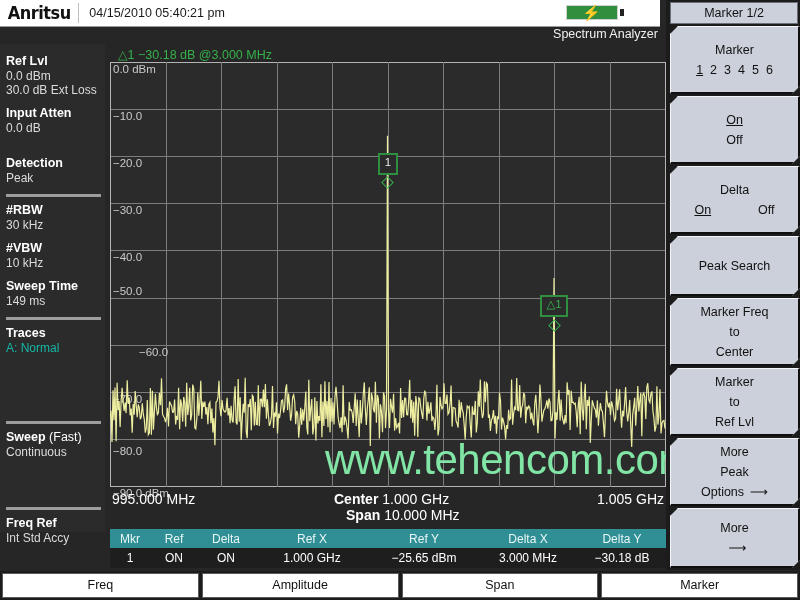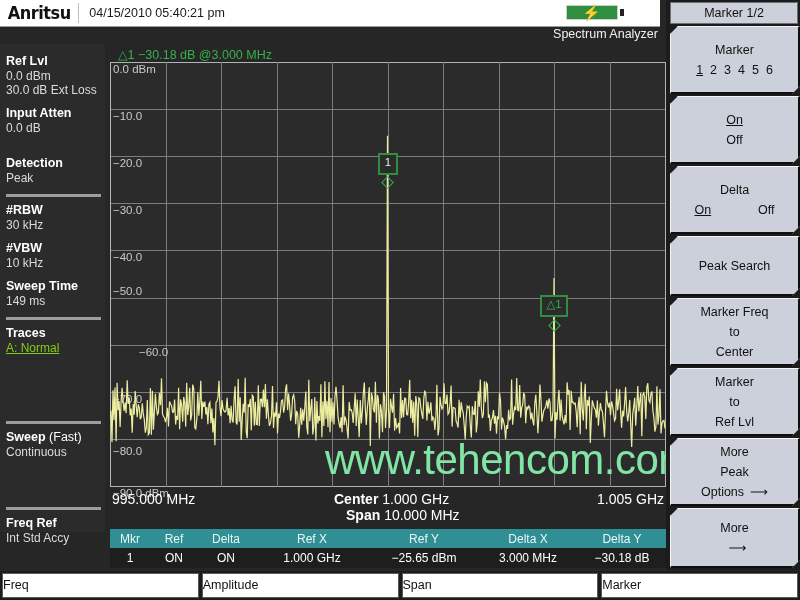--- a/index.html
+++ b/index.html
@@ -50,21 +50,21 @@
   .sidebar{
     position:absolute;left:0;top:44px;width:105px;height:488px;
     background:#2b2b2b;color:#e8e8e8;font-size:12px;
     padding:10px 0 0 6px;box-sizing:border-box;
   }
   .p-blk{margin-bottom:9px;}
   .p-ttl{font-weight:bold;font-size:12.5px;color:#ffffff;line-height:15px;}
   .p-val{font-size:12px;color:#dcdcdc;line-height:14px;}
   .p-ttl .thin{font-weight:normal;}
   .divider{height:3px;background:#9d9d9d;margin:5px 2px 6px 0;width:95px;}
-  .trace-val{color:#84cc16;text-decoration:underline;}
+  .trace-val{color:#14b8a6;}
   .spacer-sm{height:52px;}
   .spacer-md{height:34px;}
 
   
   .mkr-readout{
     position:absolute;left:118px;top:47px;
     color:#36b04a;font-size:12.5px;white-space:nowrap;
   }
 
   
@@ -157,21 +157,21 @@
 
   
   .botbar{
     position:absolute;left:0;top:571px;width:800px;height:29px;
     background:#1c1c1c;display:flex;align-items:center;
     padding:0 2px;box-sizing:border-box;gap:3px;
   }
   .botbtn{
     flex:1;height:25px;background:#ffffff;color:#111;
     border:1px solid #5a5a5a;box-sizing:border-box;
-    font-size:12.5px;line-height:23px;
+    font-size:12.5px;text-align:center;line-height:23px;
   }
 </style>
 </head>
 <body>
 
 <div id="app">
 
   <div class="titlebar">
     <div class="logo">Anritsu</div>
     <div class="datetime">04/15/2010 05:40:21 pm</div>

